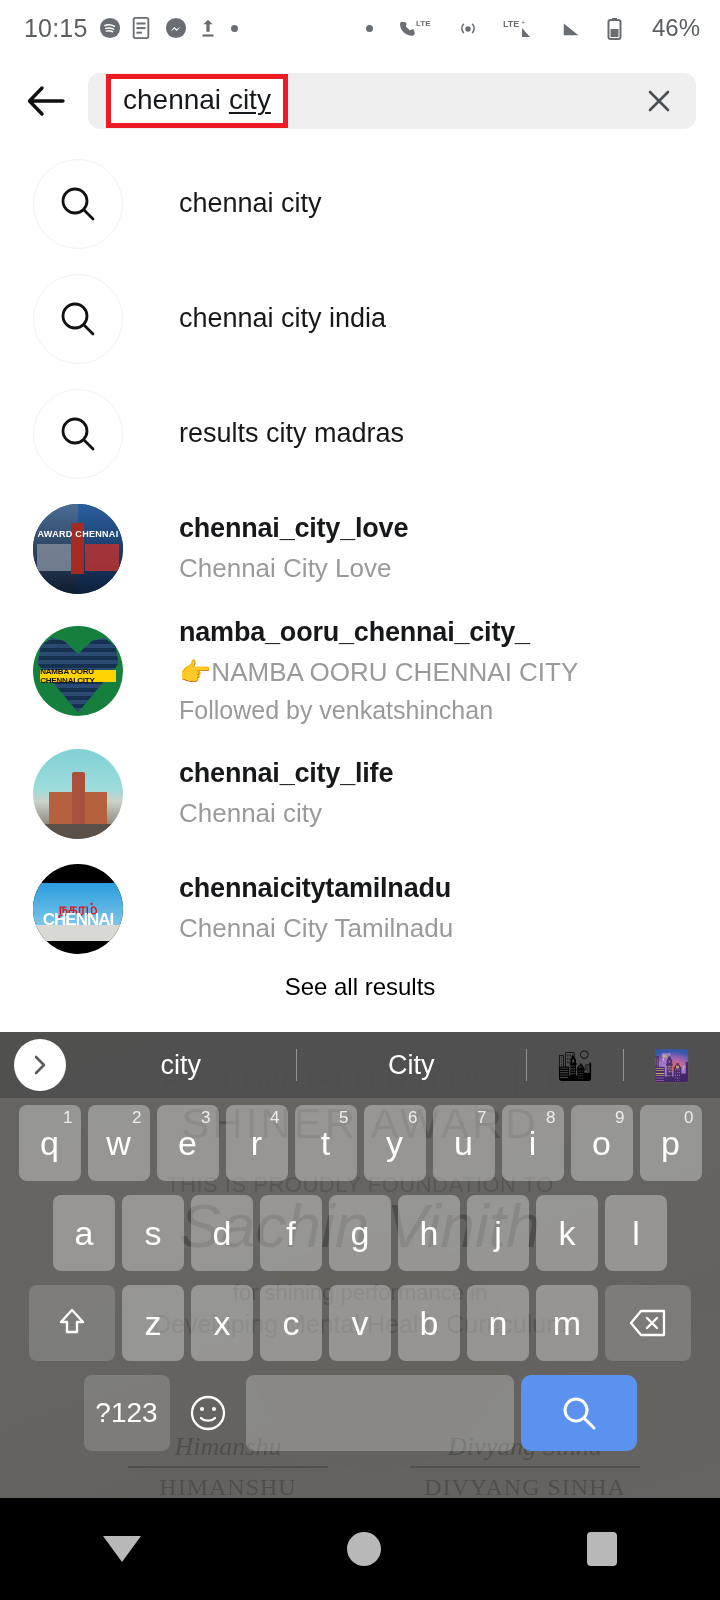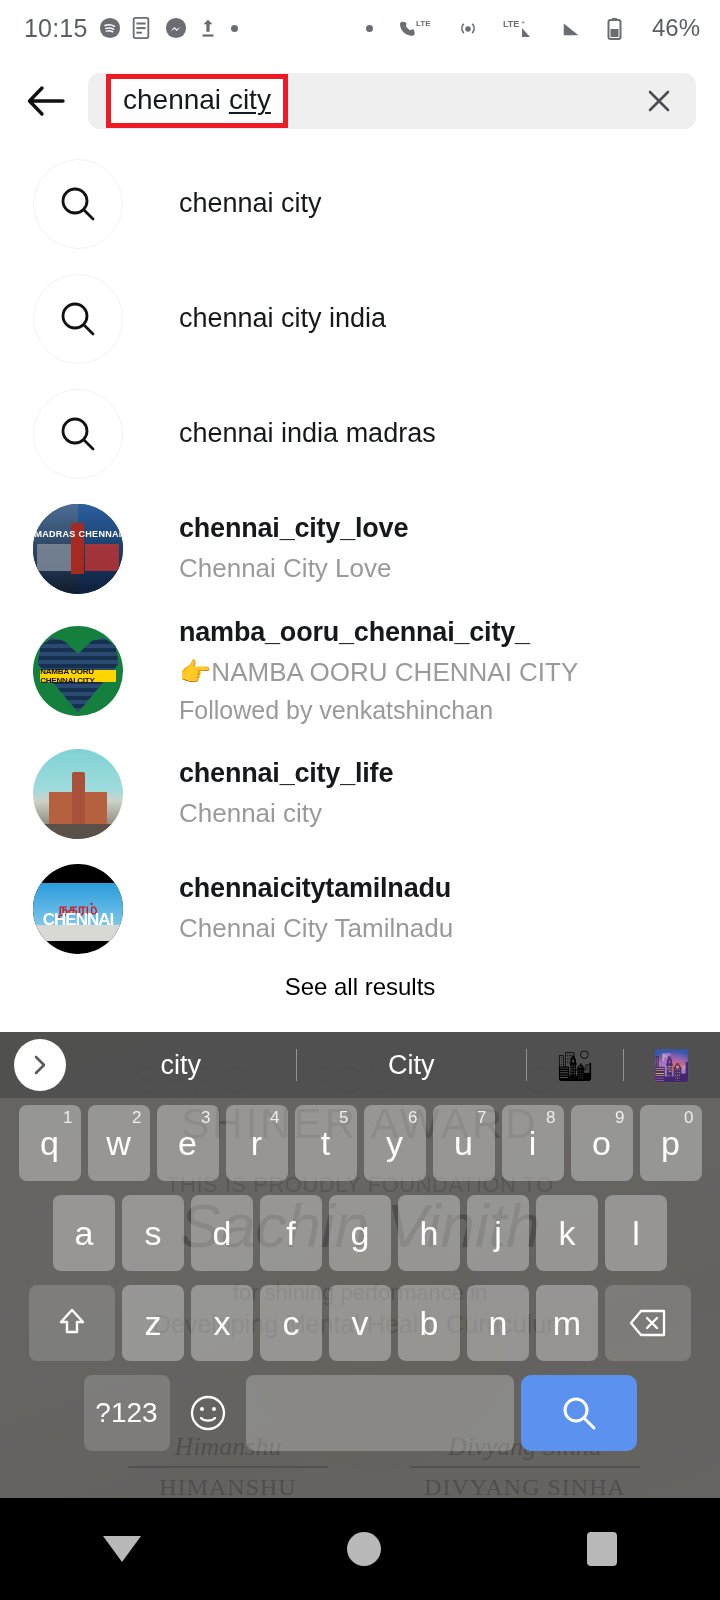--- a/index.html
+++ b/index.html
@@ -274,32 +274,32 @@
     </div>
 
     <div class="row">
       <div class="row-icon-circle">
         <svg width="40" height="40" viewBox="0 0 40 40">
             <circle cx="17" cy="17" r="12" fill="none" stroke="#111" stroke-width="2.8"></circle>
             <path d="M26 26l9 9" stroke="#111" stroke-width="2.8" stroke-linecap="round"></path>
           </svg>
       </div>
       <div class="row-text">
-        <div class="query-text">chennai india madras</div>
+        <div class="query-text">results city madras</div>
       </div>
     </div>
 
     <div class="row">
       <div class="avatar av1">
         <div class="half-l"></div>
           <div class="half-r"></div>
         <div class="bldg-l"></div>
           <div class="bldg-r"></div>
           <div class="tower"></div>
-        <div class="lbl"><span>MADRAS</span>&nbsp;<span>CHENNAI</span></div>
+        <div class="lbl"><span>AWARD</span>&nbsp;<span>CHENNAI</span></div>
       </div>
       <div class="row-text">
         <div class="uname">chennai_city_love</div>
         <div class="fullname">Chennai City Love</div>
       </div>
     </div>
 
     <div class="row row-tall">
       <div class="avatar av2">
         <div class="heartbox"></div>

